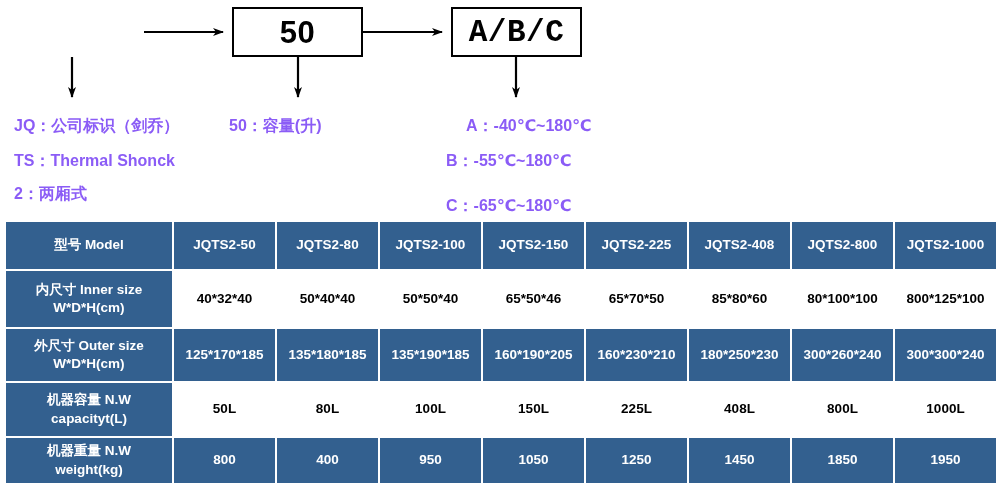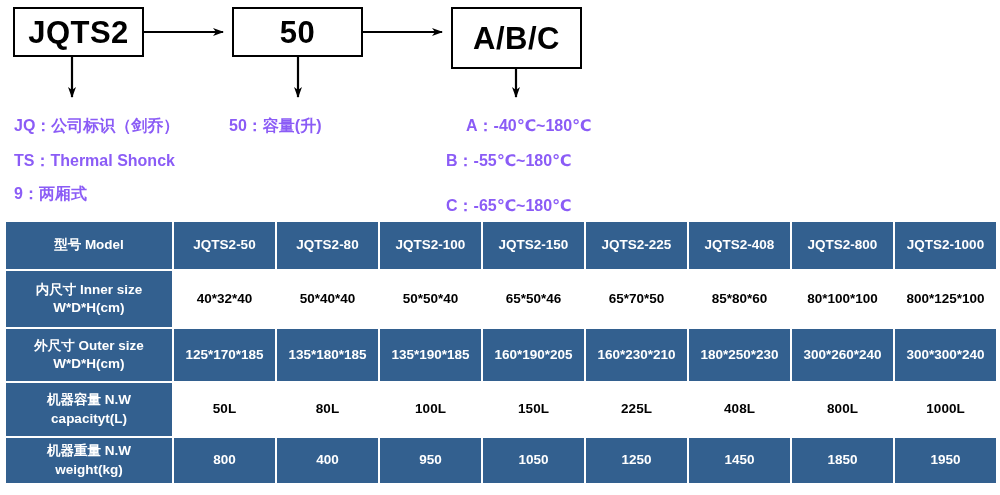--- a/index.html
+++ b/index.html
@@ -28,21 +28,21 @@
     align-items: center;
     justify-content: center;
     color: #000000;
     font-weight: 700;
     font-size: 31px;
     letter-spacing: 0.5px;
     line-height: 1;
   }
   #box-model  { left: 13px;  top: 7px; width: 131px; height: 50px; }
   #box-volume { left: 232px; top: 7px; width: 131px; height: 50px; }
-  #box-temp   { left: 451px; top: 7px; width: 131px; height: 62px; }
+  #box-temp   { left: 451px; top: 7px; width: 131px; height: 50px; font-family: Liberation Mono, monospace; }
 
   .diag-svg { position: absolute; left: 0; top: 0; width: 1000px; height: 215px; pointer-events: none; }
 
   .legend-line {
     position: absolute;
     font-size: 16px;
     font-weight: 700;
     color: #8b5cf6;
     white-space: nowrap;
     line-height: 1;
@@ -110,27 +110,26 @@
       </defs>
 
       <line x1="144" y1="32" x2="223" y2="32" stroke="#000000" stroke-width="2.2" marker-end="url(#arrowhead)"></line>
       <line x1="363" y1="32" x2="442" y2="32" stroke="#000000" stroke-width="2.2" marker-end="url(#arrowhead)"></line>
 
       <line x1="72" y1="57" x2="72" y2="97" stroke="#000000" stroke-width="2.2" marker-end="url(#arrowhead)"></line>
       <line x1="298" y1="57" x2="298" y2="97" stroke="#000000" stroke-width="2.2" marker-end="url(#arrowhead)"></line>
       <line x1="516" y1="57" x2="516" y2="97" stroke="#000000" stroke-width="2.2" marker-end="url(#arrowhead)"></line>
     </svg>
 
-    <div class="code-box" id="box-model">JQTS2</div>
     <div class="code-box" id="box-volume">50</div>
     <div class="code-box" id="box-temp">A/B/C</div>
 
     <div class="legend-line" id="lg-jq">JQ：公司标识（剑乔）</div>
     <div class="legend-line" id="lg-ts">TS：Thermal Shonck</div>
-    <div class="legend-line" id="lg-2">9：两厢式</div>
+    <div class="legend-line" id="lg-2">2：两厢式</div>
     <div class="legend-line" id="lg-50">50：容量(升)</div>
     <div class="legend-line" id="lg-a">A：-40℃~180℃</div>
     <div class="legend-line" id="lg-b">B：-55℃~180℃</div>
     <div class="legend-line" id="lg-c">C：-65℃~180℃</div>
   </div>
 
   <table id="spec-table">
     <colgroup>
       <col style="width:166px">
         <col style="width:101px">

